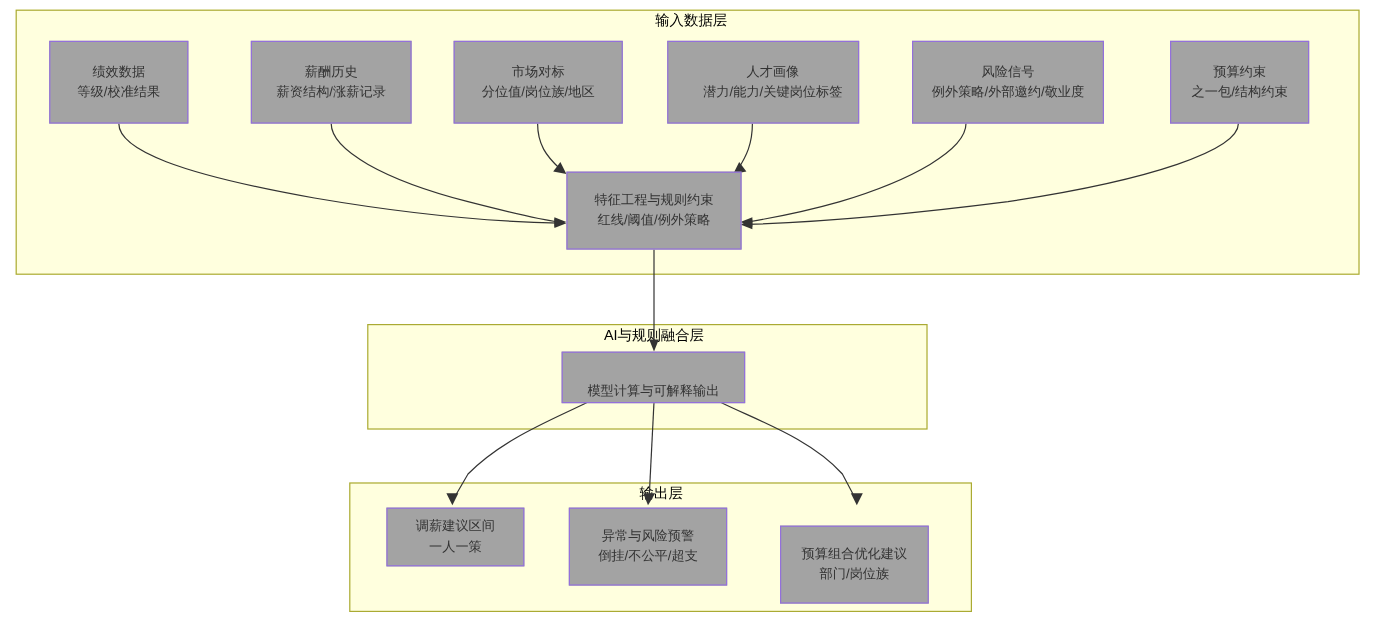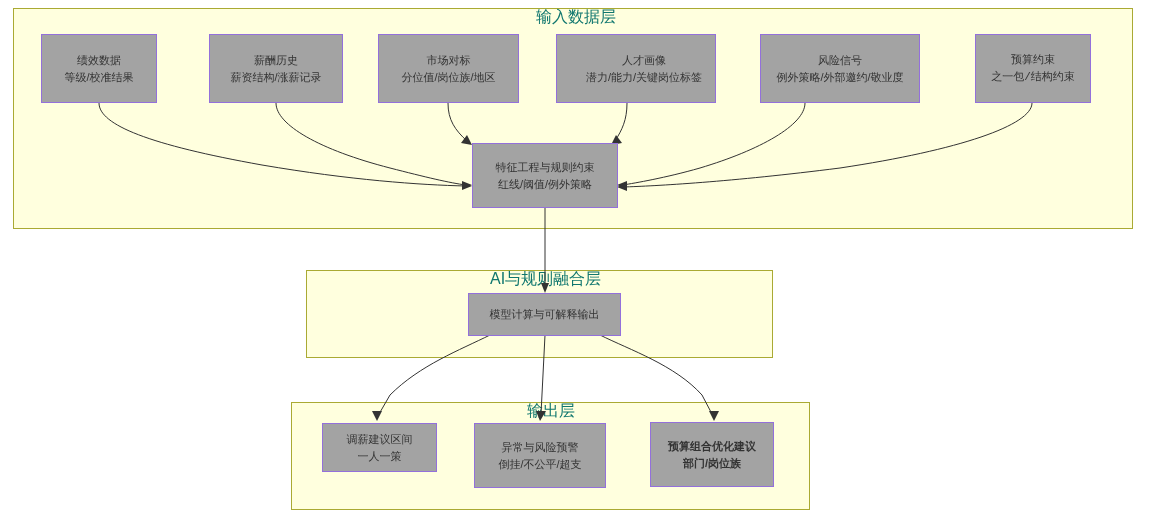--- a/index.html
+++ b/index.html
@@ -18,22 +18,22 @@
     overflow: hidden;
   }
   .cluster {
     position: absolute;
     background: #ffffde;
     border: 1px solid #aaaa33;
     box-sizing: border-box;
   }
   .cluster-label {
     position: absolute;
-    font-size: 16px;
-    color: #0f766e;
+    font-size: 12px;
+    color: #000000;
     white-space: nowrap;
     text-align: center;
     line-height: 14px;
   }
   .node {
     position: absolute;
     background: #a3a3a3;
     border: 1px solid #9370db;
     box-sizing: border-box;
     display: flex;
@@ -128,42 +128,42 @@
   <div class="node" style="left:556px; top:34px; width:160px; height:69px;padding-left:16px;">
     <span class="ln">人才画像</span>
     <span class="ln">潜力/能力/关键岗位标签</span>
   </div>
 
   <div class="node" style="left:760px; top:34px; width:160px; height:69px;">
     <span class="ln">风险信号</span>
     <span class="ln">例外策略/外部邀约/敬业度</span>
   </div>
 
-  <div class="node" style="left:975px; top:34px; width:116px; height:69px;font-family:Liberation Mono, monospace;">
+  <div class="node" style="left:975px; top:34px; width:116px; height:69px;">
     <span class="ln">预算约束</span>
     <span class="ln">之一包/结构约束</span>
   </div>
 
   <div class="node" style="left:472px; top:143px; width:146px; height:65px;">
     <span class="ln">特征工程与规则约束</span>
     <span class="ln">红线/阈值/例外策略</span>
   </div>
 
-  <div class="node" style="left:468px; top:293px; width:153px; height:43px;">
+  <div class="node" style="left:468px; top:293px; width:153px; height:43px;justify-content:flex-end;">
     <span class="ln">模型计算与可解释输出</span>
   </div>
 
   <div class="node" style="left:322px; top:423px; width:115px; height:49px;">
     <span class="ln">调薪建议区间</span>
     <span class="ln">一人一策</span>
   </div>
 
   <div class="node" style="left:474px; top:423px; width:132px; height:65px;">
     <span class="ln">异常与风险预警</span>
     <span class="ln">倒挂/不公平/超支</span>
   </div>
 
-  <div class="node" style="left:650px; top:422px; width:124px; height:65px;font-weight:bold;">
+  <div class="node" style="left:650px; top:438px; width:124px; height:65px;">
     <span class="ln">预算组合优化建议</span>
     <span class="ln">部门/岗位族</span>
   </div>
 
 </div>
 
 </body></html>

